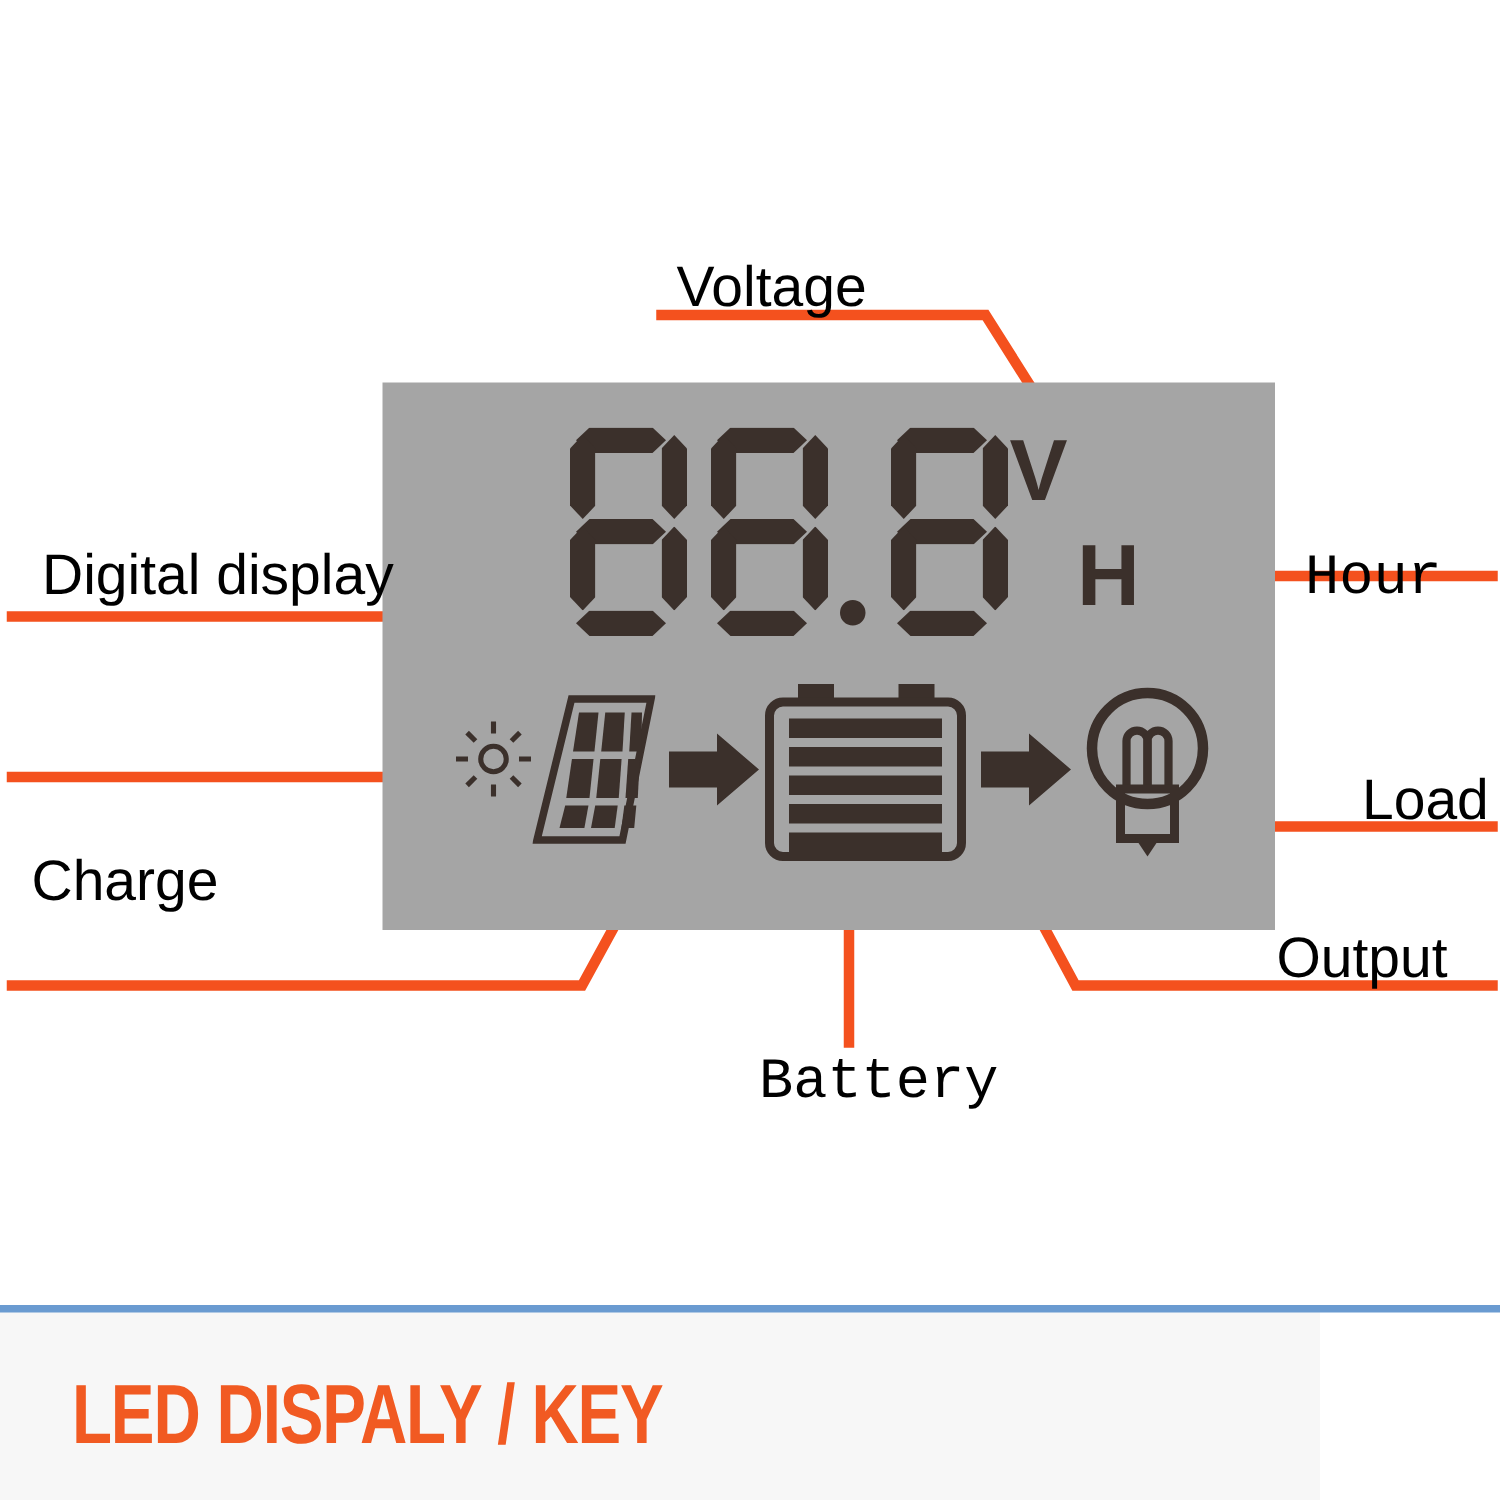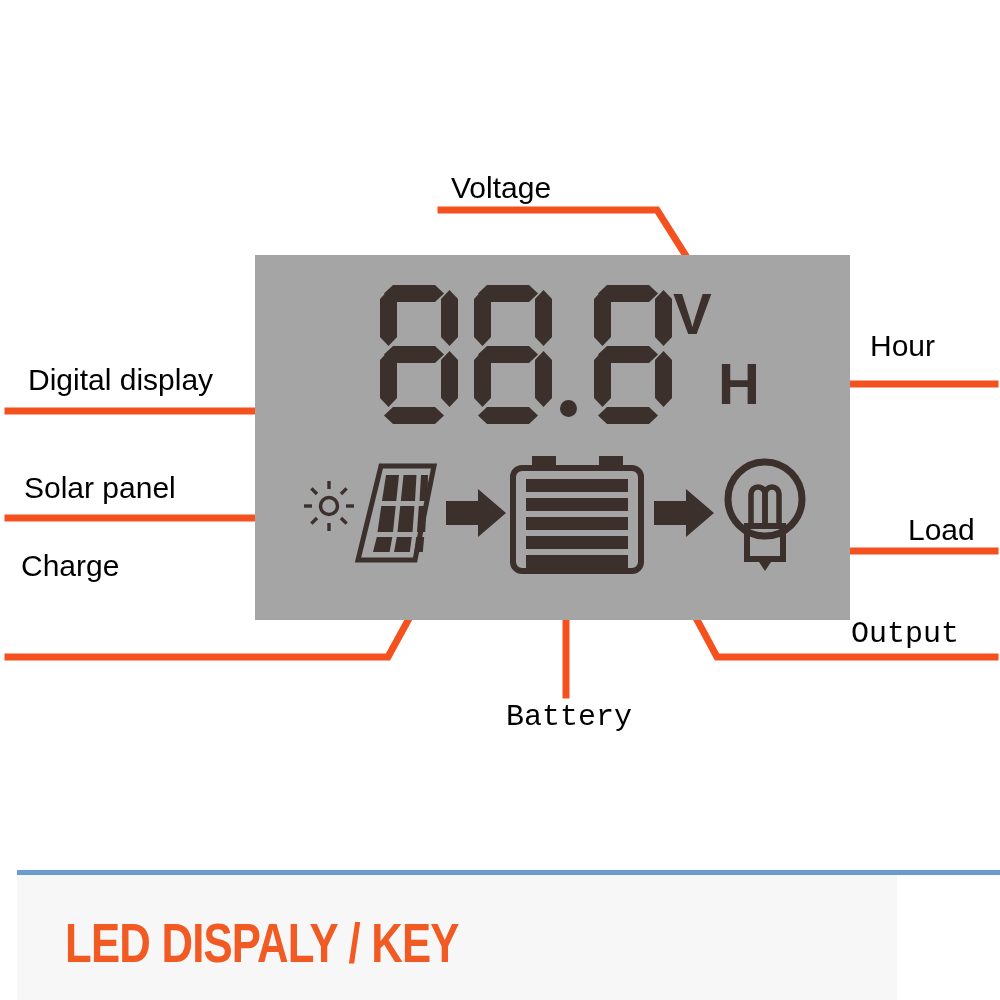--- a/index.html
+++ b/index.html
@@ -118,38 +118,38 @@
   #battery-icon { left: 252px; top: 5px; width: 140px; height: 125px; }
   
   #arrow-output-icon { left: 398px; top: 37px; width: 62px; height: 52px; }
   
   #bulb-icon { left: 462px; top: 4px; width: 96px; height: 118px; }
 
   
   .label-text {
     position: absolute;
     color: #000000;
-    font-size: 30px;
+    font-size: 38px;
     font-family: "Liberation Sans", sans-serif;
     white-space: nowrap;
     line-height: 1.18;
   }
 
   
   #leaders {
     position: absolute;
     left: 0; top: 0;
     width: 1000px;
     height: 1000px;
     pointer-events: none;
   }
   
   #footer {
     position: absolute;
-    left: 17px;
+    left: 0;
     top: 870px;
     width: 880px;
     height: 130px;
     background: #f7f7f7;
   }
   #footer-divider {
     position: absolute;
     left: 0;
     top: 0;
     width: 1000px;
@@ -292,31 +292,30 @@
         <path d="M 48 72 L 48 40 A 7 7 0 0 1 62 40 L 62 72" fill="none" stroke="#3b302b" stroke-width="5.5"></path>
         <rect x="30" y="72" width="36" height="33" fill="none" stroke="#3b302b" stroke-width="6"></rect>
         <path d="M 40 105 L 56 105 L 48 117 Z" fill="#3b302b"></path>
       </svg>
 
     </div>
   </div>
 
   <div class="label-text" style="left:451px; top:170px;">Voltage</div>
 
-  <div class="label-text" style="left:870px; top:328px;">Hour</div>
+  <div class="label-text" style="left:870px; top:364px;font-family:Liberation Mono, monospace;">Hour</div>
 
   <div class="label-text" style="left:28px; top:362px;">Digital display</div>
 
-  <div class="label-text" style="left:24px; top:470px;">Solar panel</div>
-
-  <div class="label-text" style="left:21px; top:548px;">Charge</div>
+
+  <div class="label-text" style="left:21px; top:566px;">Charge</div>
 
   <div class="label-text" style="left:872px; top:512px;margin-left:36px;">Load</div>
 
-  <div class="label-text" style="left:851px; top:617px;font-family:Liberation Mono, monospace;">Output</div>
+  <div class="label-text" style="left:851px; top:617px;">Output</div>
 
   <div class="label-text" style="left:506px; top:700px;font-family:Liberation Mono, monospace;">Battery</div>
 
   <div id="footer">
     <div id="footer-divider"></div>
     <div id="footer-title">LED DISPALY / KEY</div>
   </div>
 
 </div>
 

